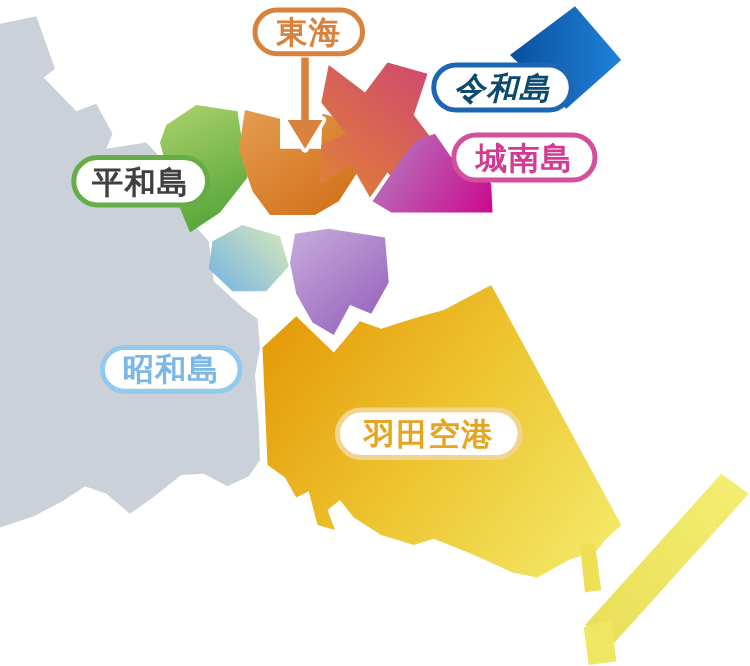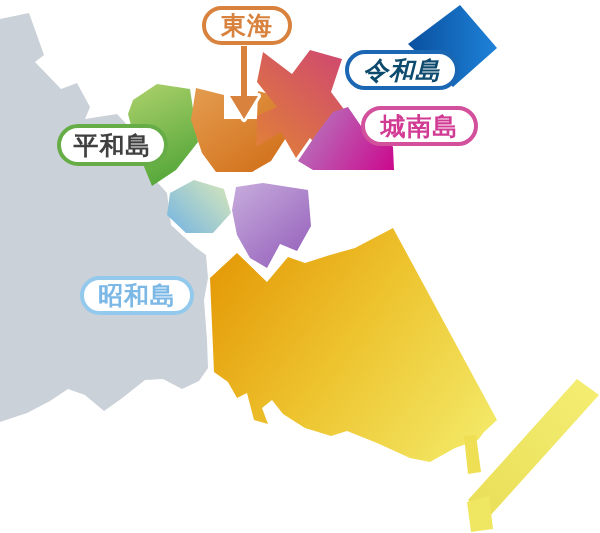--- a/index.html
+++ b/index.html
@@ -109,14 +109,15 @@
       <line x1="244" y1="46" x2="244" y2="98" stroke="#d8823d" stroke-width="6"></line>
       <polygon points="230,96 258,96 244,119" fill="#d8823d"></polygon>
     </g>
   </svg>
 
   <div class="pill pill-tokai">東海</div>
   <div class="pill pill-reiwa">令和島</div>
   <div class="pill pill-jonan">城南島</div>
   <div class="pill pill-heiwa">平和島</div>
   <div class="pill pill-showa">昭和島</div>
+  <div class="pill pill-haneda">羽田空港</div>
 
 </div>
 
 </body></html>

